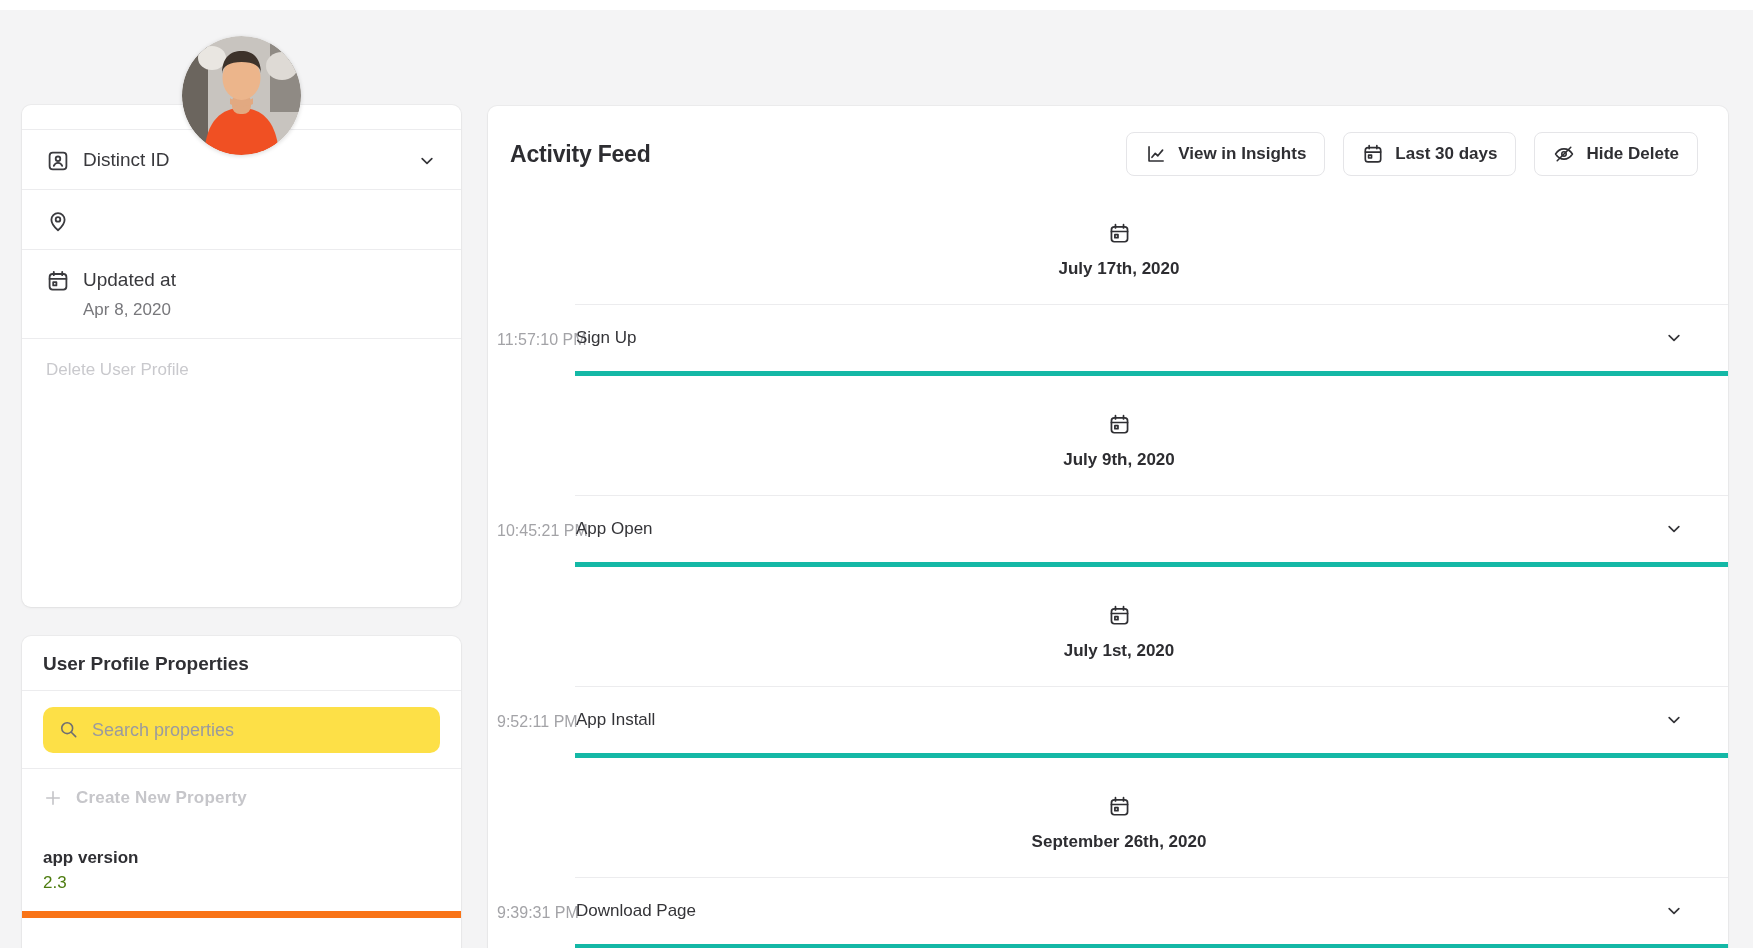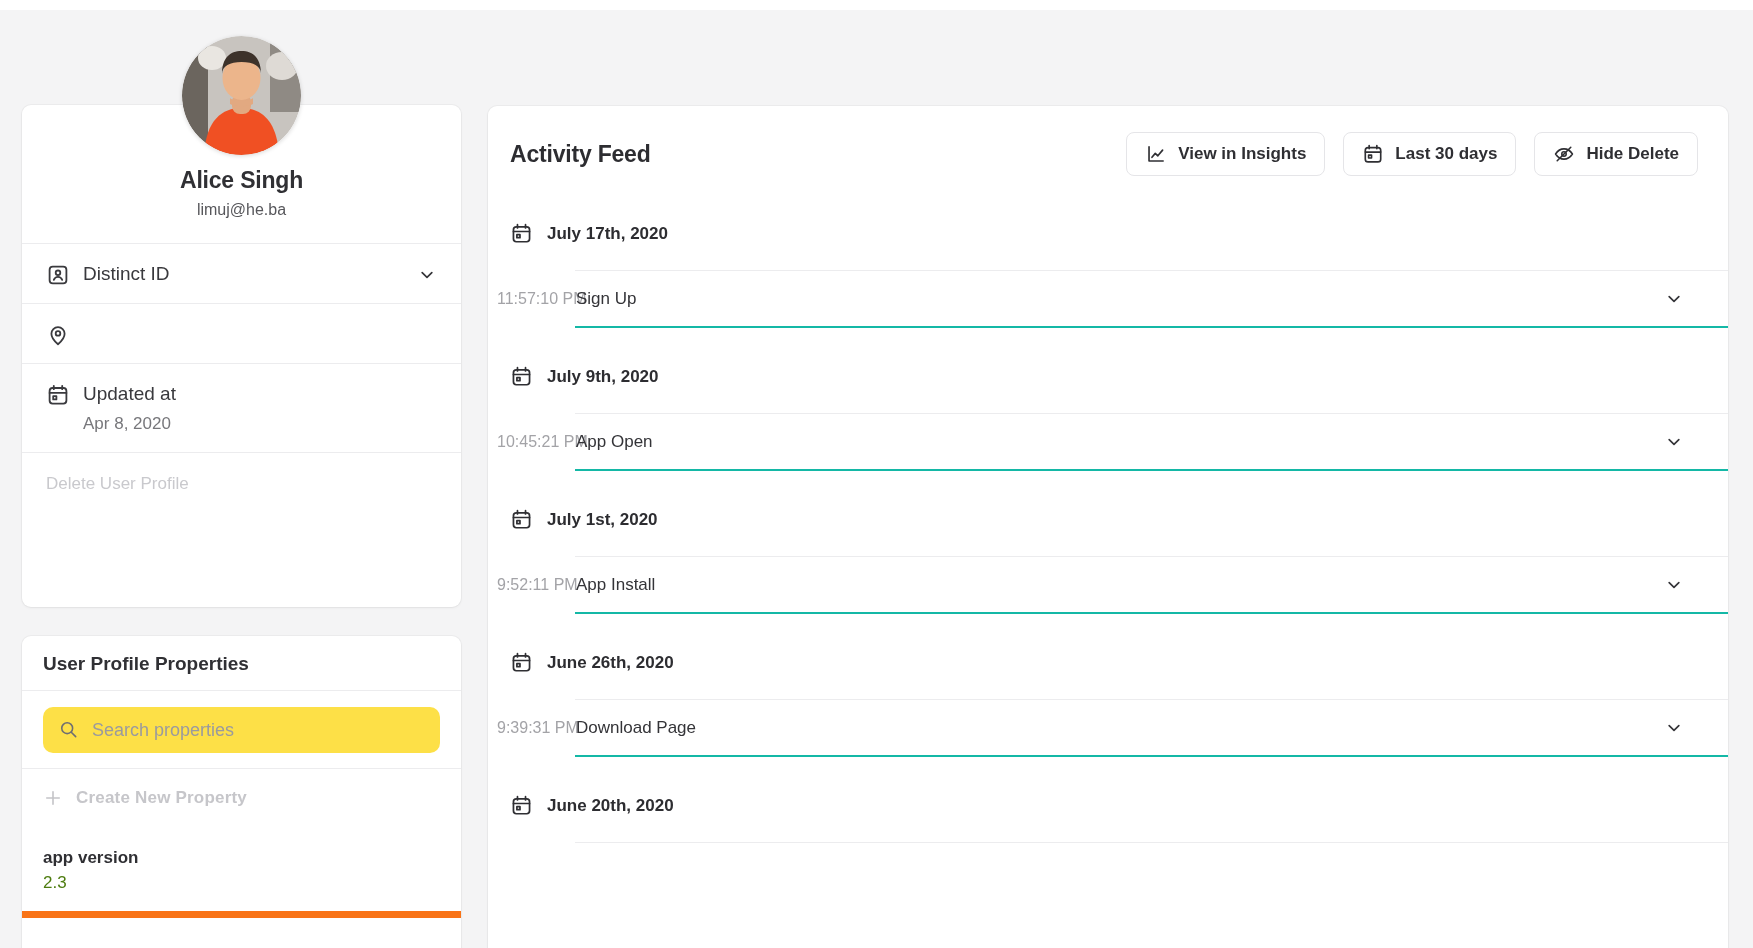--- a/index.html
+++ b/index.html
@@ -71,30 +71,30 @@
   .feed-buttons { display:flex; gap:18px; }
   .btn {
     height:44px; padding:0 18px; background:#fff; border:1px solid #e5e5e8; border-radius:8px;
     display:flex; align-items:center; gap:11px; cursor:pointer;
     font-size:17px; font-weight:600; color:#2f2f33;
     font-family:"Liberation Sans","DejaVu Sans",sans-serif;
   }
   .btn .bicon { width:22px; height:22px; color:#2f2f33; }
   .btn .bicon svg { width:22px; height:22px; display:block; }
 
-  .group-head { display:flex; align-items:center; gap:14px; padding:37px 0 25px 22px; }
+  .group-head { display:flex; align-items:center; gap:14px; padding:37px 0 25px 22px;flex-direction:column; }
   .group-head.first { padding-top:46px; }
   .gh-icon { width:23px; height:23px; color:#2f2f33; }
   .gh-icon svg { width:23px; height:23px; display:block; }
   .gh-date { font-size:17px; font-weight:700; color:#2d2d31; }
 
   .event-row { display:flex; cursor:pointer; }
   .event-time { flex:none; width:87px; padding-left:9px; display:flex; align-items:center; font-size:16px; color:#a3a3a7; white-space:nowrap; }
   .event-main {
-    flex:1; height:58px; border-top:1px solid #ececee; border-bottom:2px solid #14b8a6;
+    flex:1; height:72px; border-top:1px solid #ececee; border-bottom:5px solid #14b8a6;
     display:flex; align-items:center;
   }
   .event-name { padding-left:1px; font-size:17px; color:#343438; }
   .event-chevron { margin-left:auto; margin-right:44px; width:20px; height:20px; color:#343438; }
   .event-chevron svg { width:20px; height:20px; display:block; }
   .event-main.ghost { height:72px; border-bottom:none; }
 </style>
 </head>
 <body>
 
@@ -155,24 +155,20 @@
       <path d="M22 119 C24 84 40 72 59.5 72 C79 72 95 84 97 119 Z" fill="#f05023"></path>
       <rect x="50" y="58" width="19" height="20" rx="8" fill="#e2a981"></rect>
       <ellipse cx="59.5" cy="42" rx="19" ry="22" fill="#ecb58b"></ellipse>
       <path d="M40 38 C40 22 48 15 59.5 15 C71 15 79 22 79 38 C79 30 71 26 59.5 26 C48 26 40 30 40 38 Z" fill="#3d322a"></path>
       <path d="M48 62 C52 66 67 66 71 62 L71 68 C66 71 53 71 48 68 Z" fill="#e2a981"></path>
     </g>
   </svg>
 </div>
 
 <div class="card profile-card">
-  <div class="profile-head">
-    <div class="profile-name">Alice Singh</div>
-    <div class="profile-email">limuj@he.ba</div>
-  </div>
   <div class="profile-fields">
 
     <div class="pf-row">
       <span class="pf-icon">
           <svg viewBox="0 0 24 24">
             <use href="#i-contact-card"></use>
           </svg>
         </span>
       <div>
         <div class="pf-label">Distinct ID</div>
@@ -329,21 +325,21 @@
           </span>
       </div>
     </div>
 
     <div class="group-head">
       <span class="gh-icon">
           <svg viewBox="0 0 24 24">
             <use href="#i-calendar"></use>
           </svg>
         </span>
-      <span class="gh-date">June 26th, 2020</span>
+      <span class="gh-date">September 26th, 2020</span>
     </div>
     <div class="event-row">
       <div class="event-time">9:39:31 PM</div>
       <div class="event-main">
         <span class="event-name">Download Page</span>
         <span class="event-chevron">
             <svg viewBox="0 0 24 24">
               <use href="#i-chevron-down"></use>
             </svg>
           </span>

